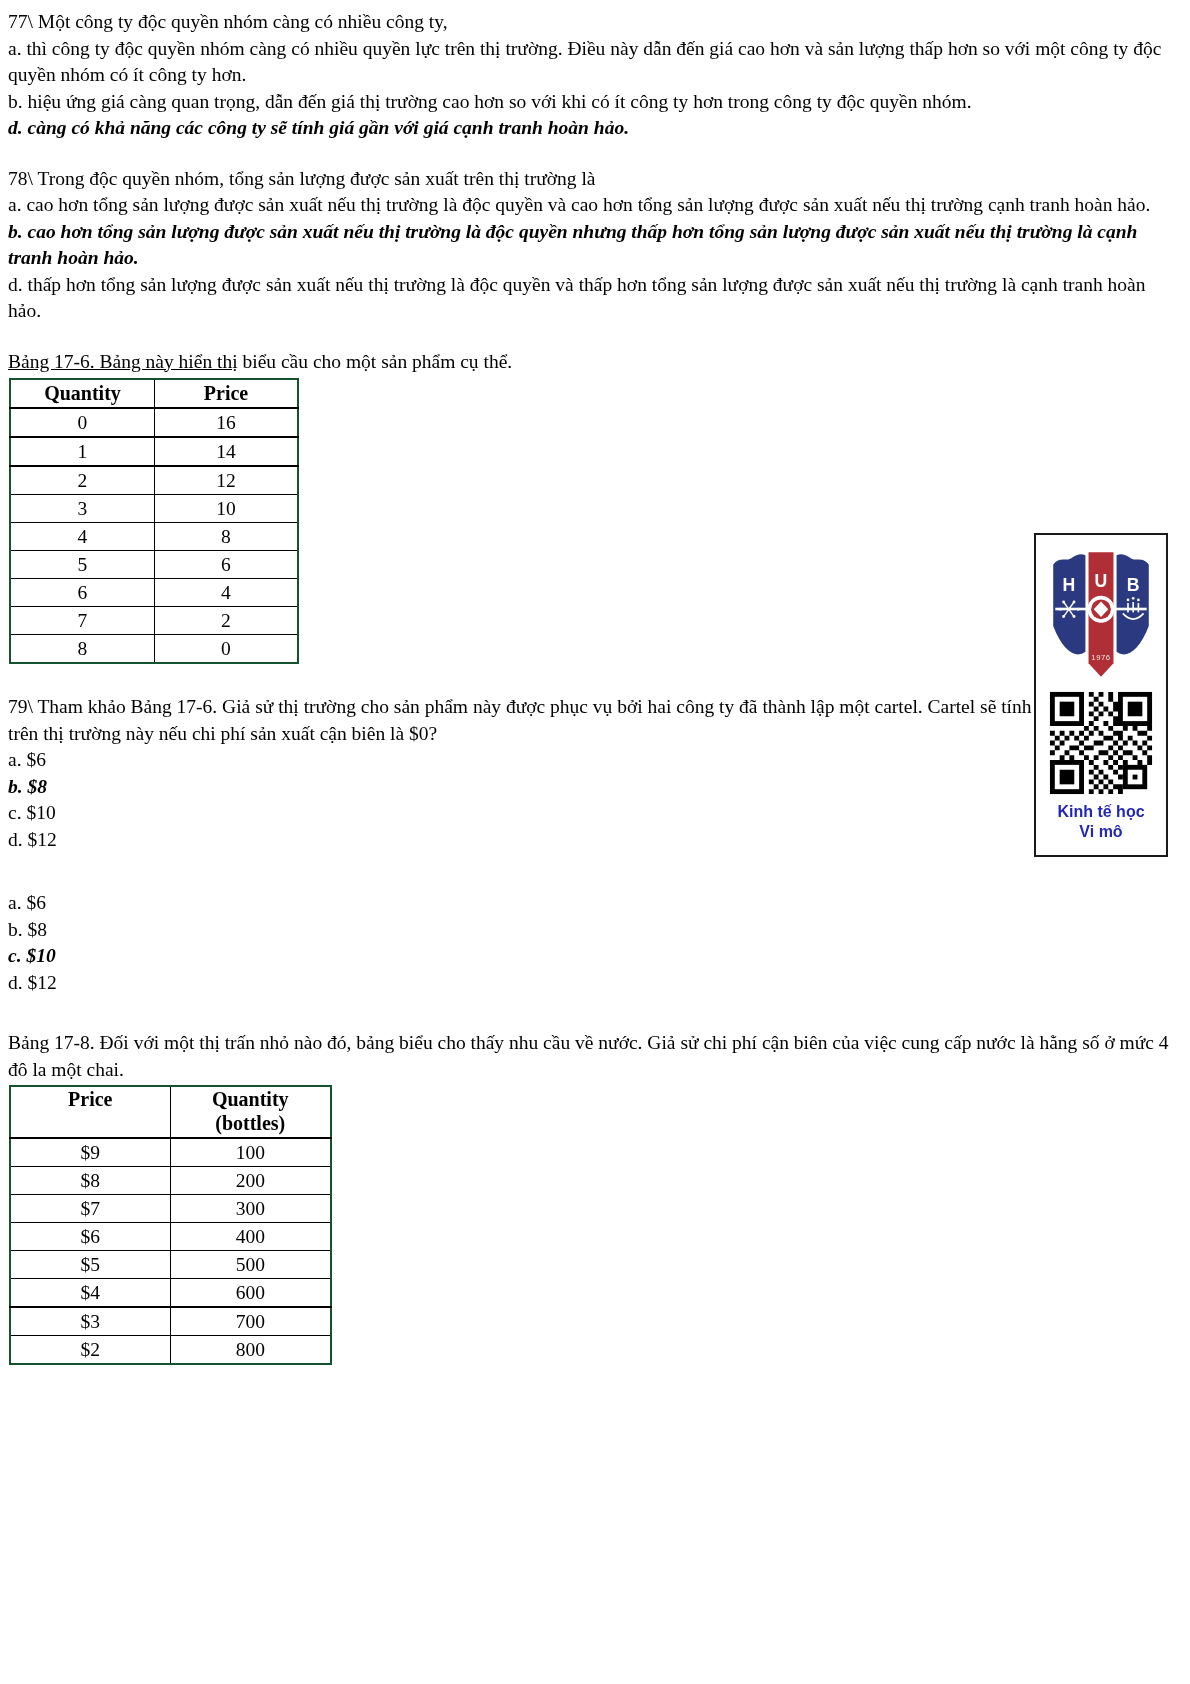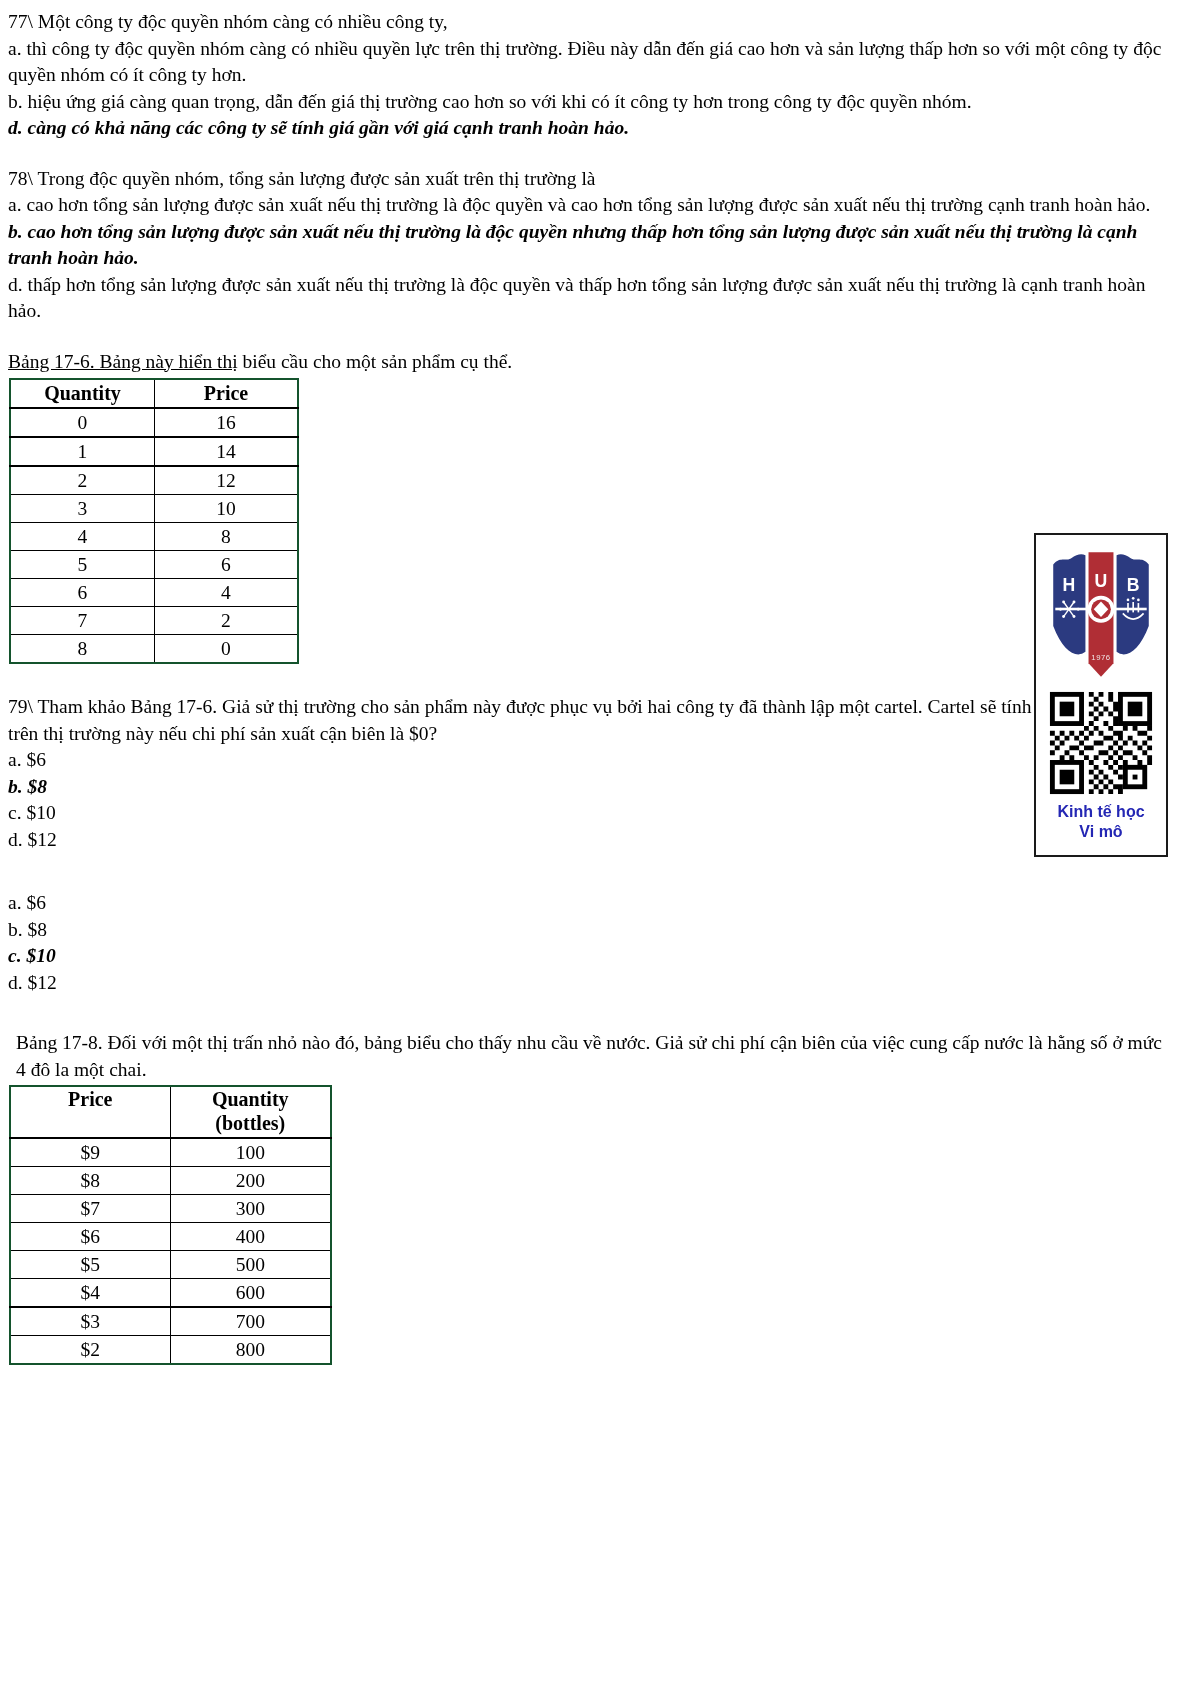--- a/index.html
+++ b/index.html
@@ -13,21 +13,21 @@
     font-size:19.5px;
     line-height:26.5px;
     color:#000;
     overflow:hidden;
   }
   .line{margin:0;}
   .b{font-weight:bold;font-style:italic;}
   .qblock{margin:0;}
   .q78{margin-top:24px;}
   .cap6{margin-top:24px;}
-  .cap8{margin-top:34px;margin-left:8px;}
+  .cap8{margin-top:34px;}
   .q79{margin-top:30px;}
   .q80{margin-top:37px;}
   .u{text-decoration:underline;}
 
   table.doc-table{
     border-collapse:collapse;
     border:2px solid #14532d;
     text-align:center;
     margin-top:3px;
     margin-left:1px;

